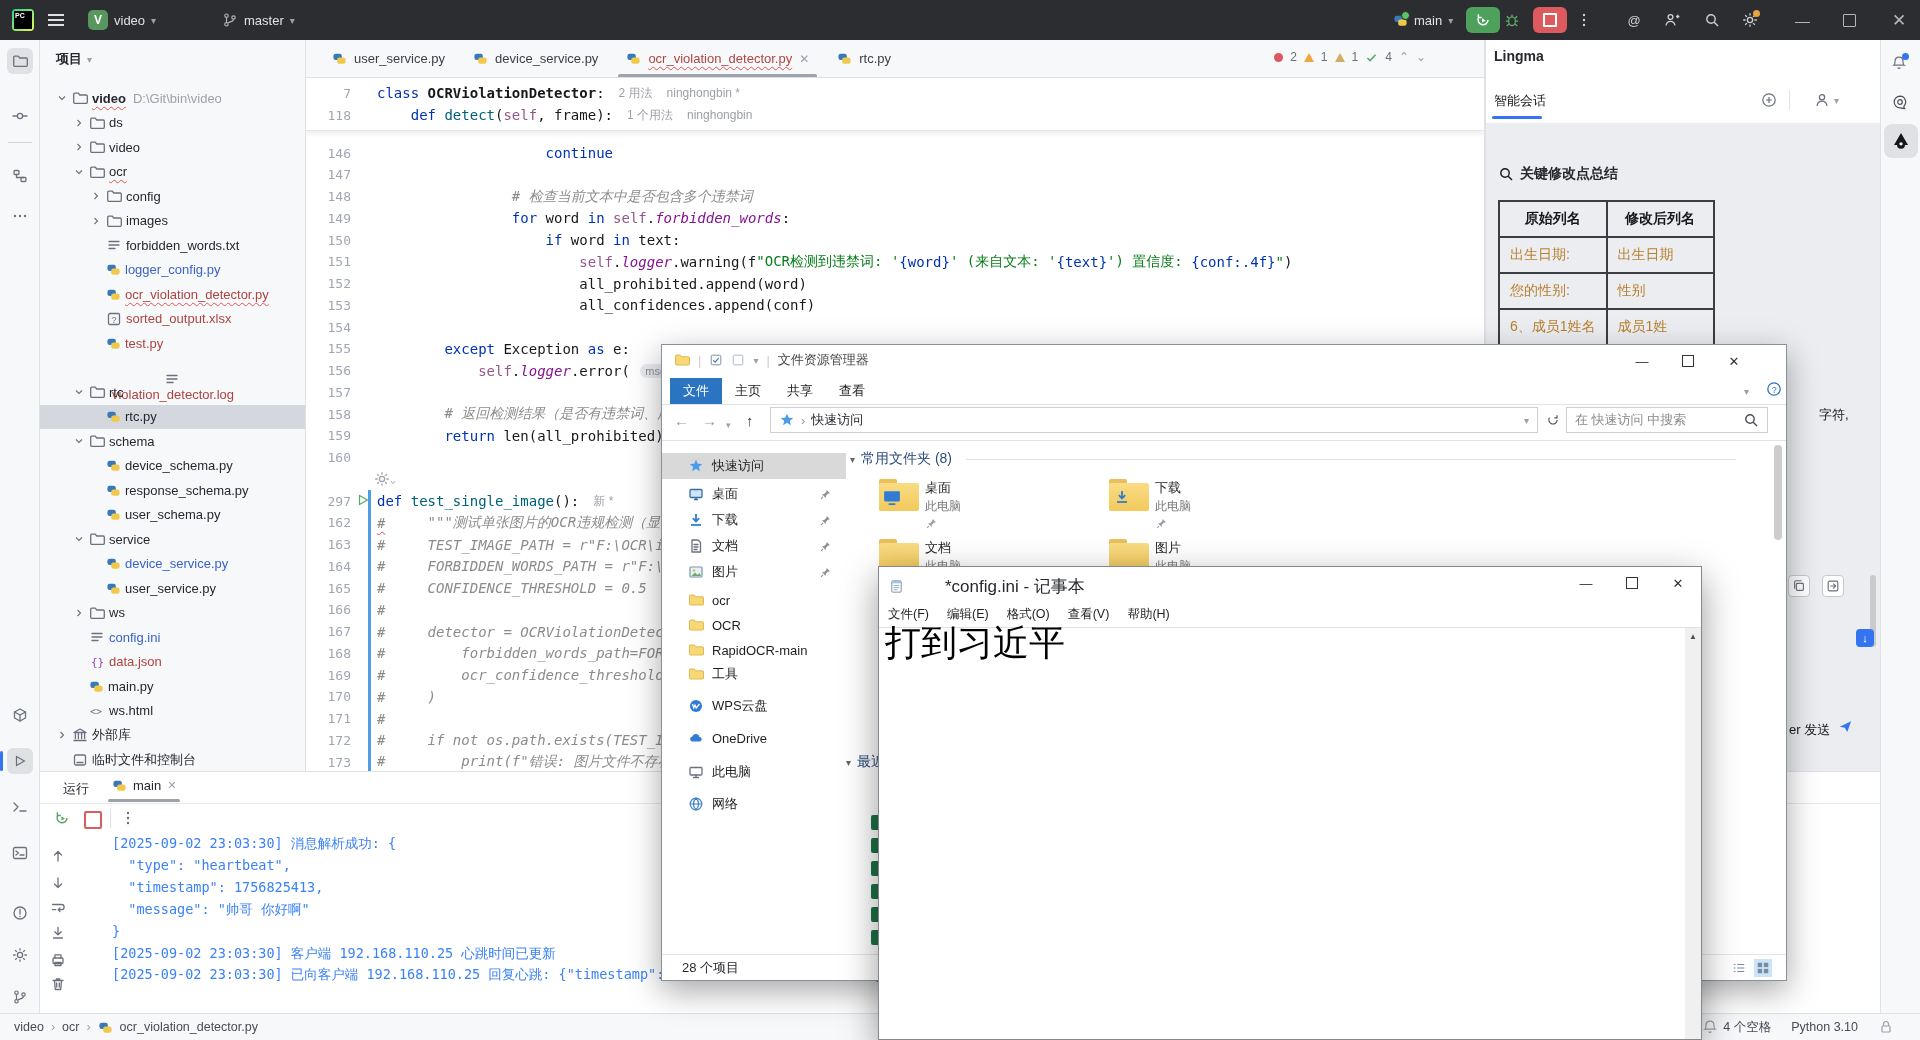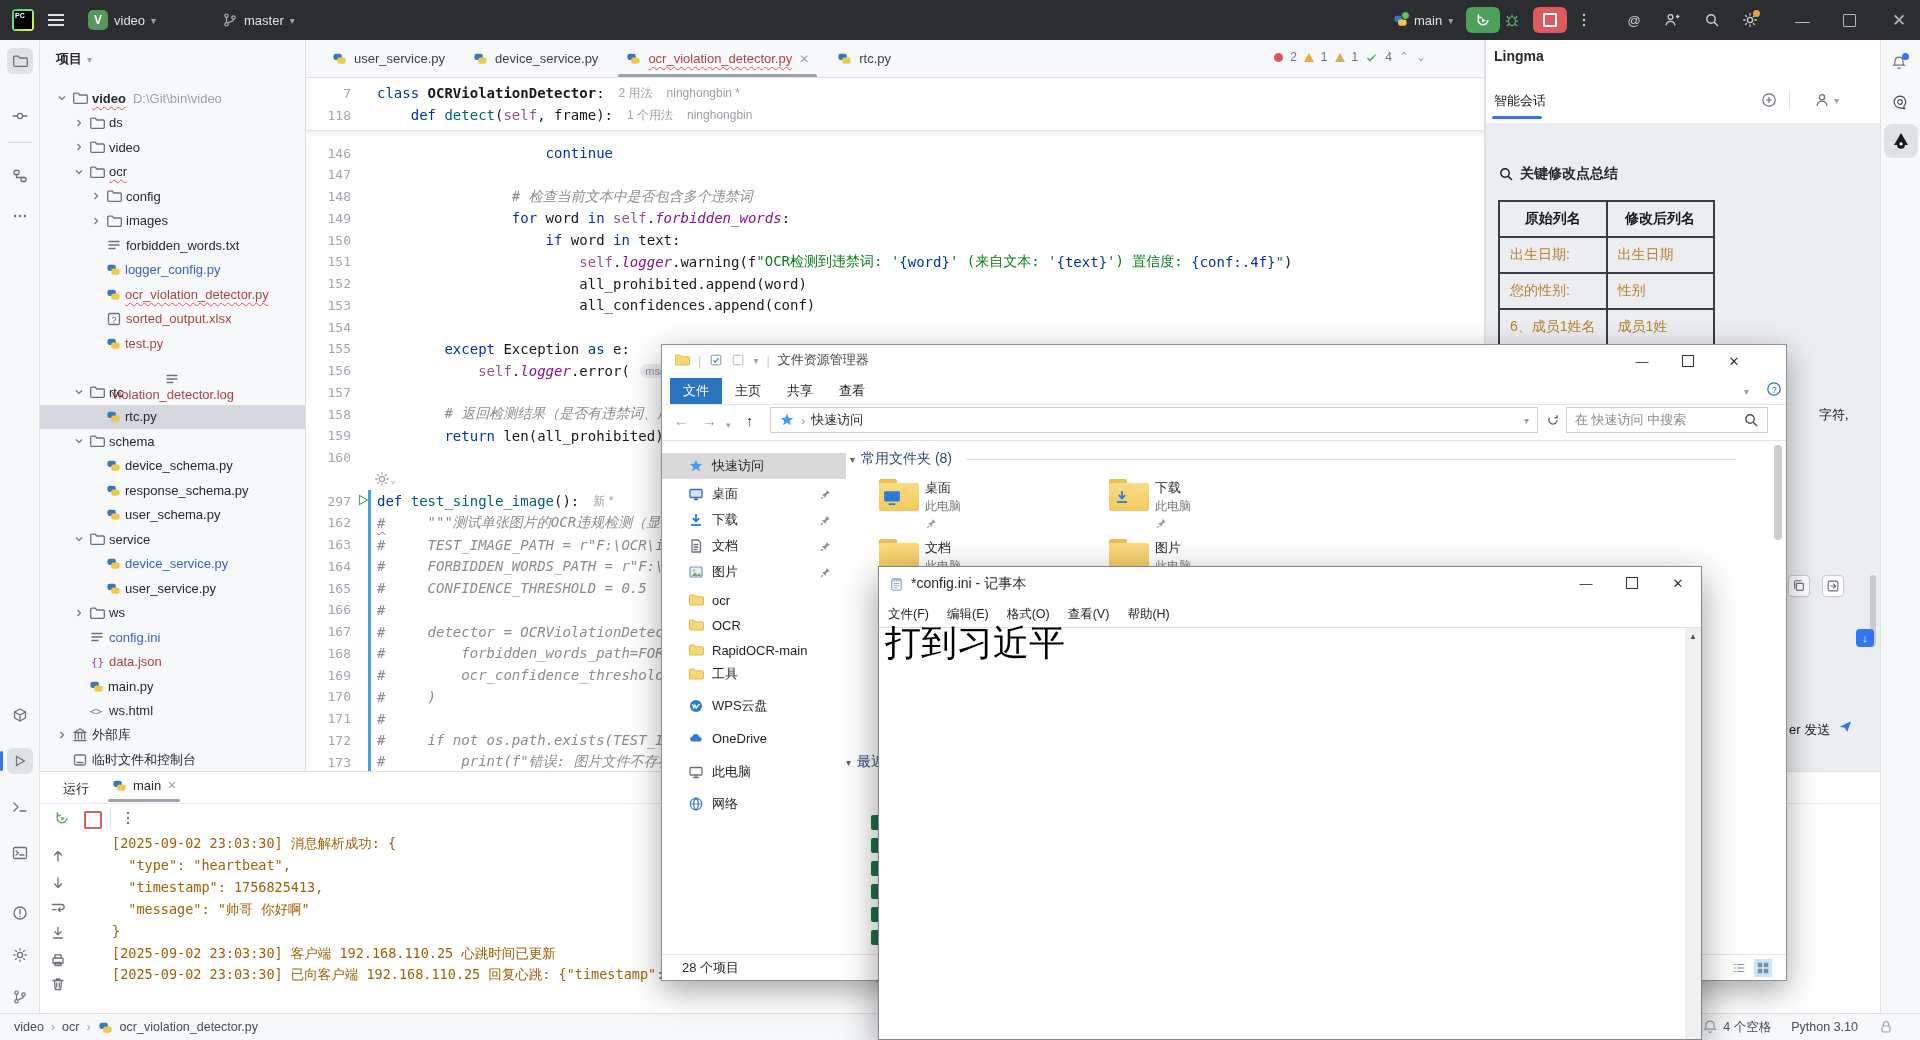--- a/index.html
+++ b/index.html
@@ -46,21 +46,21 @@
   .tk-chip{background:#e9ebf0;color:#8c8f96;font-size:11px;font-family:"Liberation Sans",sans-serif;border-radius:8px;padding:1px 5px;margin:0 2px;}
   .tk-u{color:#9ca0a8;font-size:12px;font-family:"Liberation Sans",sans-serif;margin-left:14px;font-style:normal;}
   .gplay{position:absolute;left:50px;top:3px;}
   .chbar{position:absolute;left:62px;width:3px;background:#4f9ee3;}
   #inspect{position:absolute;right:58px;top:6px;height:22px;display:flex;align-items:center;gap:7px;font-size:12px;color:#6c707e;}
   .insdot{width:9px;height:9px;border-radius:50%;background:#db5860;}
   .instri{width:0;height:0;border-left:5px solid transparent;border-right:5px solid transparent;border-bottom:9px solid #f2a43e;}
   .instri.weak{border-bottom-color:#cfae62;}
   
   #terminal{left:40px;top:771px;width:1840px;height:242px;background:#fff;border-top:1px solid #dfe1e5;box-sizing:border-box;}
-  .log{position:absolute;left:72px;font-family:"DejaVu Sans Mono","Liberation Mono",monospace;font-size:13.5px;color:#a16207;white-space:pre;}
+  .log{position:absolute;left:72px;font-family:"DejaVu Sans Mono","Liberation Mono",monospace;font-size:13.5px;color:#3b82f6;white-space:pre;}
   .tgut{position:absolute;left:8px;width:20px;height:20px;display:flex;align-items:center;justify-content:center;}
   
   #statusbar{left:0;top:1013px;width:1920px;height:27px;background:#f7f8fa;border-top:1px solid #dfe1e5;box-sizing:border-box;display:flex;align-items:center;color:#494b57;font-size:12.5px;}
   
   #lingma{left:1485px;top:40px;width:395px;height:973px;background:#fff;border-left:1px solid #dfe1e5;box-sizing:border-box;}
   #lingma .graybg{position:absolute;left:0;top:83px;width:395px;height:890px;background:#ebedf0;}
   .ltable{position:absolute;left:-2px;border-collapse:collapse;font-size:14px;}
   .ltable td,.ltable th{border:2px solid #3a3d42;padding:8px 10px;text-align:left;min-width:85px;}
   .ltable th{font-weight:bold;color:#17181c;text-align:center;}
   .ltable td{color:#b8802e;}
@@ -1193,21 +1193,21 @@
     </div>
   <div id="notepad" class="abs">
       <div class="abs" style="left: 10px; top: 8px; display: flex; align-items: center; gap: 7px;">
         <span>
           <svg width="15" height="15" viewBox="0 0 16 16" fill="none">
             <rect x="3" y="2" width="10" height="12" rx="1" fill="#fff" stroke="#7a8aa0"></rect>
             <rect x="3" y="2" width="10" height="2.6" fill="#9ec3e8"></rect>
             <path d="M5 7h6M5 9.2h6M5 11.4h4" stroke="#9aa5b5" stroke-width="1"></path>
           </svg>
         </span>
-        <span style="font-size:14px;">*config.ini - 记事本</span>
+        <span style="font-size:17px;margin-left:34px;">*config.ini - 记事本</span>
       </div>
       <div class="npbtn" style="left: 684px;">—</div>
       <div class="npbtn" style="left: 730px;">
         <div style="width:10px;height:10px;border:1px solid #333;"></div>
       </div>
       <div class="npbtn" style="left: 776px;">✕</div>
       <div class="mb">
         <span>文件(F)</span>
         <span>编辑(E)</span>
         <span>格式(O)</span>

